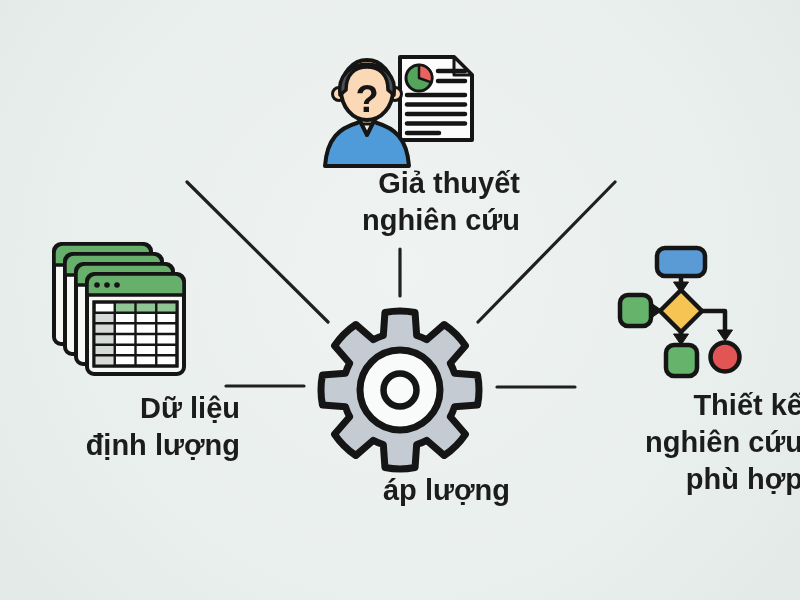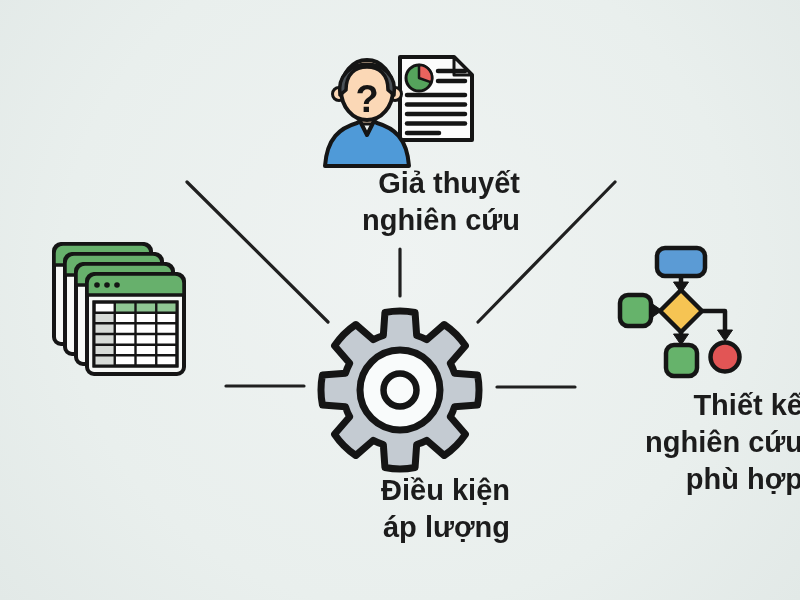--- a/index.html
+++ b/index.html
@@ -129,25 +129,28 @@
              L44.18,-65.49 A79,79 0 0 1 65.49,-44.18 L50.33,-26.76 A57,57 0 0 1 54.51,-16.67 Z" fill="#c4cbd2"></path>
     <circle r="40" stroke="#151515" stroke-width="7" fill="#f9fbfb"></circle>
     <circle r="16.5" stroke="#151515" stroke-width="6.5" fill="#f9fbfb"></circle>
   </svg>
 
   <div class="label" style="left:280px;top:165px;width:240px;">
     <div>Giả thuyết</div>
     <div>nghiên cứu</div>
   </div>
 
+  <div class="label" style="left:20px;top:390px;width:220px;">
+    <div>Dữ liệu</div>
+    <div>định lượng</div>
+  </div>
 
   <div class="label" style="left:583px;top:387px;width:220px;">
     <div>Thiết kế</div>
     <div>nghiên cứu</div>
     <div>phù hợp</div>
   </div>
 
   <div class="label" style="left:290px;top:472px;width:220px;">
-    <div>Điều kiện</div>
     <div>áp lượng</div>
   </div>
 
 </div>
 
 </body></html>

